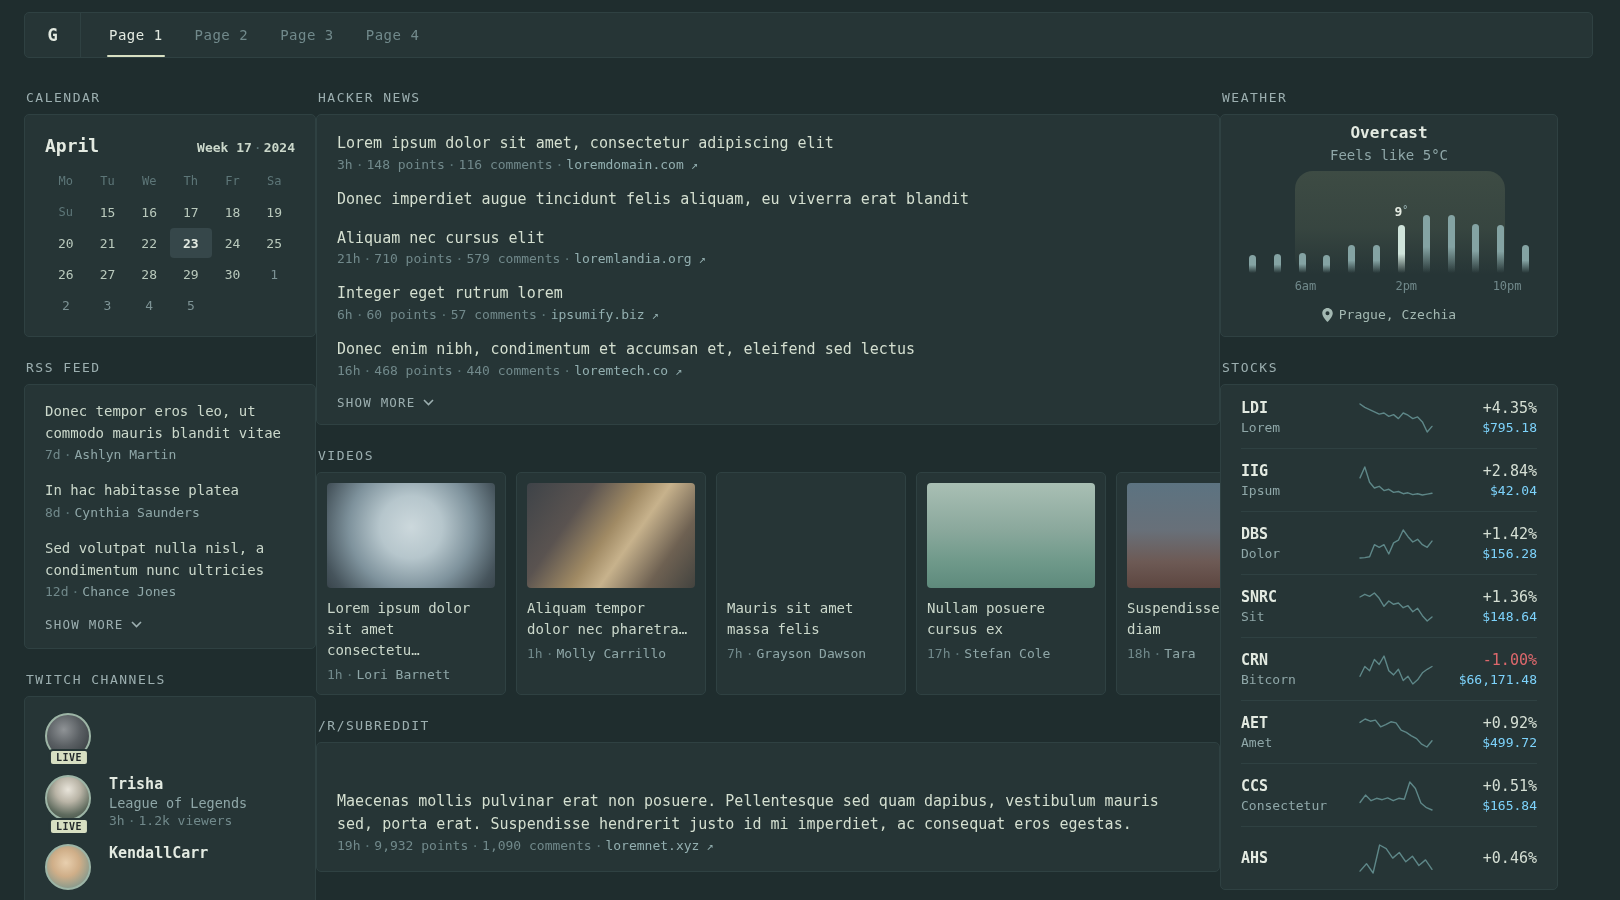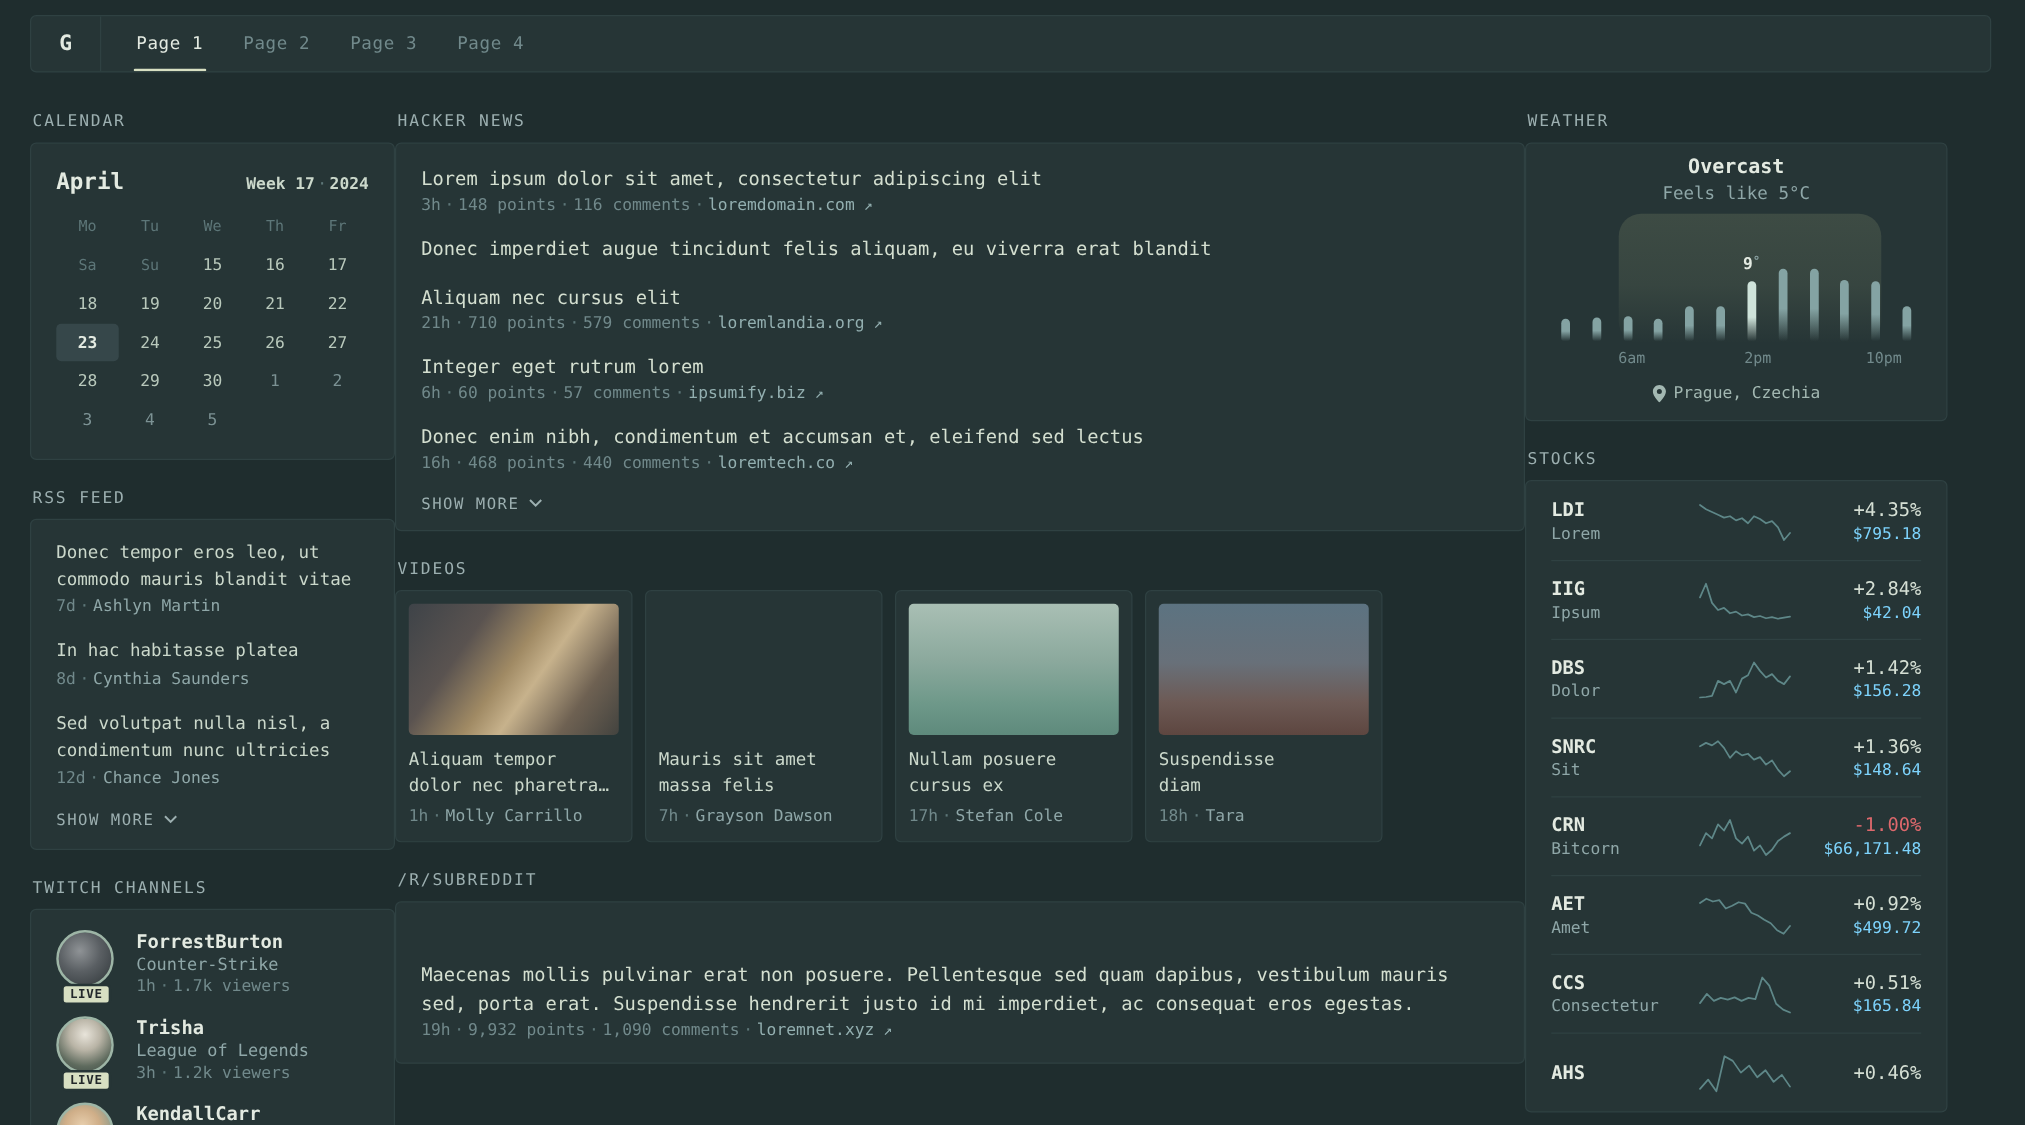--- a/index.html
+++ b/index.html
@@ -60,21 +60,21 @@
   }
   .card{
     background:var(--card);border:1px solid var(--card-border);
     border-radius:5px;padding:16px 20px;
   }
   
   .cal-head{display:flex;align-items:baseline;justify-content:space-between;margin:4px 0 10px;}
   .cal-month{font-size:18px;color:var(--bright);font-weight:bold;}
   .cal-weekinfo{font-size:13px;color:var(--text);font-weight:bold;}
   .cal-weekinfo .sep{color:var(--dimmer);font-weight:normal;padding:0 2px;}
-  .cal-grid{display:grid;grid-template-columns:repeat(5,1fr);row-gap:1px;}
+  .cal-grid{display:grid;grid-template-columns:repeat(6,1fr);row-gap:1px;}
   .cal-cell{height:30px;display:flex;align-items:center;justify-content:center;font-size:13px;}
   .cal-dow{color:var(--dimmer);font-size:12px;}
   .cal-day{color:#b9c9bc;border-radius:4px;cursor:default;}
   .cal-day.adjacent{color:#7c9294;}
   .cal-day.selected{background:var(--sel-day);color:var(--bright);font-weight:bold;}
   
   .rss-item{margin-bottom:18px;}
   .rss-title{font-size:14px;line-height:1.55;color:var(--text);cursor:pointer;}
   .feed-meta{font-size:13px;color:var(--dim);margin-top:3px;}
   .feed-meta .dot{color:var(--dimmer);padding:0 3px;}
@@ -251,25 +251,20 @@
     </section>
 
     <section class="section">
       <h2 class="section-title">TWITCH CHANNELS</h2>
       <div class="card" id="twitch-card" style="padding-bottom:0">
           <div class="tw-row">
             <div class="tw-avatar-wrap">
               <div class="tw-avatar" style="background: radial-gradient(circle at 40% 35%, rgb(143, 147, 150) 0%, rgb(90, 95, 99) 45%, rgb(46, 53, 56) 100%);"></div>
               <span class="tw-live">LIVE</span>
             </div>
-            <div>
-              <div class="tw-name">ForrestBurton</div>
-              <div class="tw-game">Counter-Strike</div>
-              <div class="tw-meta"><span>1h</span><span class="dot">·</span><span>1.7k viewers</span></div>
-            </div>
           </div>
           <div class="tw-row">
             <div class="tw-avatar-wrap">
               <div class="tw-avatar" style="background: radial-gradient(circle at 50% 30%, rgb(232, 228, 218) 0%, rgb(185, 180, 166) 35%, rgb(95, 107, 94) 70%, rgb(60, 74, 68) 100%);"></div>
               <span class="tw-live">LIVE</span>
             </div>
             <div>
               <div class="tw-name">Trisha</div>
               <div class="tw-game">League of Legends</div>
               <div class="tw-meta"><span>3h</span><span class="dot">·</span><span>1.2k viewers</span></div>
@@ -315,20 +310,25 @@
           <svg width="11" height="7" viewBox="0 0 11 7" fill="none" stroke-width="1.6">
               <path d="M1 1l4.5 4.5L10 1"></path>
             </svg>
         </button>
       </div>
     </section>
 
     <section class="section">
       <h2 class="section-title">VIDEOS</h2>
       <div class="video-row" id="video-row">
+          <div class="video-card">
+            <div class="video-thumb thumb-pillars"></div>
+            <div class="video-title">Lorem ipsum dolor sit amet consectetu…</div>
+            <div class="video-meta"><span>1h</span><span class="dot">·</span><span class="who">Lori Barnett</span></div>
+          </div>
           <div class="video-card">
             <div class="video-thumb thumb-camera"></div>
             <div class="video-title">Aliquam tempor dolor nec pharetra…</div>
             <div class="video-meta"><span>1h</span><span class="dot">·</span><span class="who">Molly Carrillo</span></div>
           </div>
           <div class="video-card">
             <div class="video-thumb thumb-sea"></div>
             <div class="video-title">Mauris sit amet massa felis</div>
             <div class="video-meta"><span>7h</span><span class="dot">·</span><span class="who">Grayson Dawson</span></div>
           </div>

